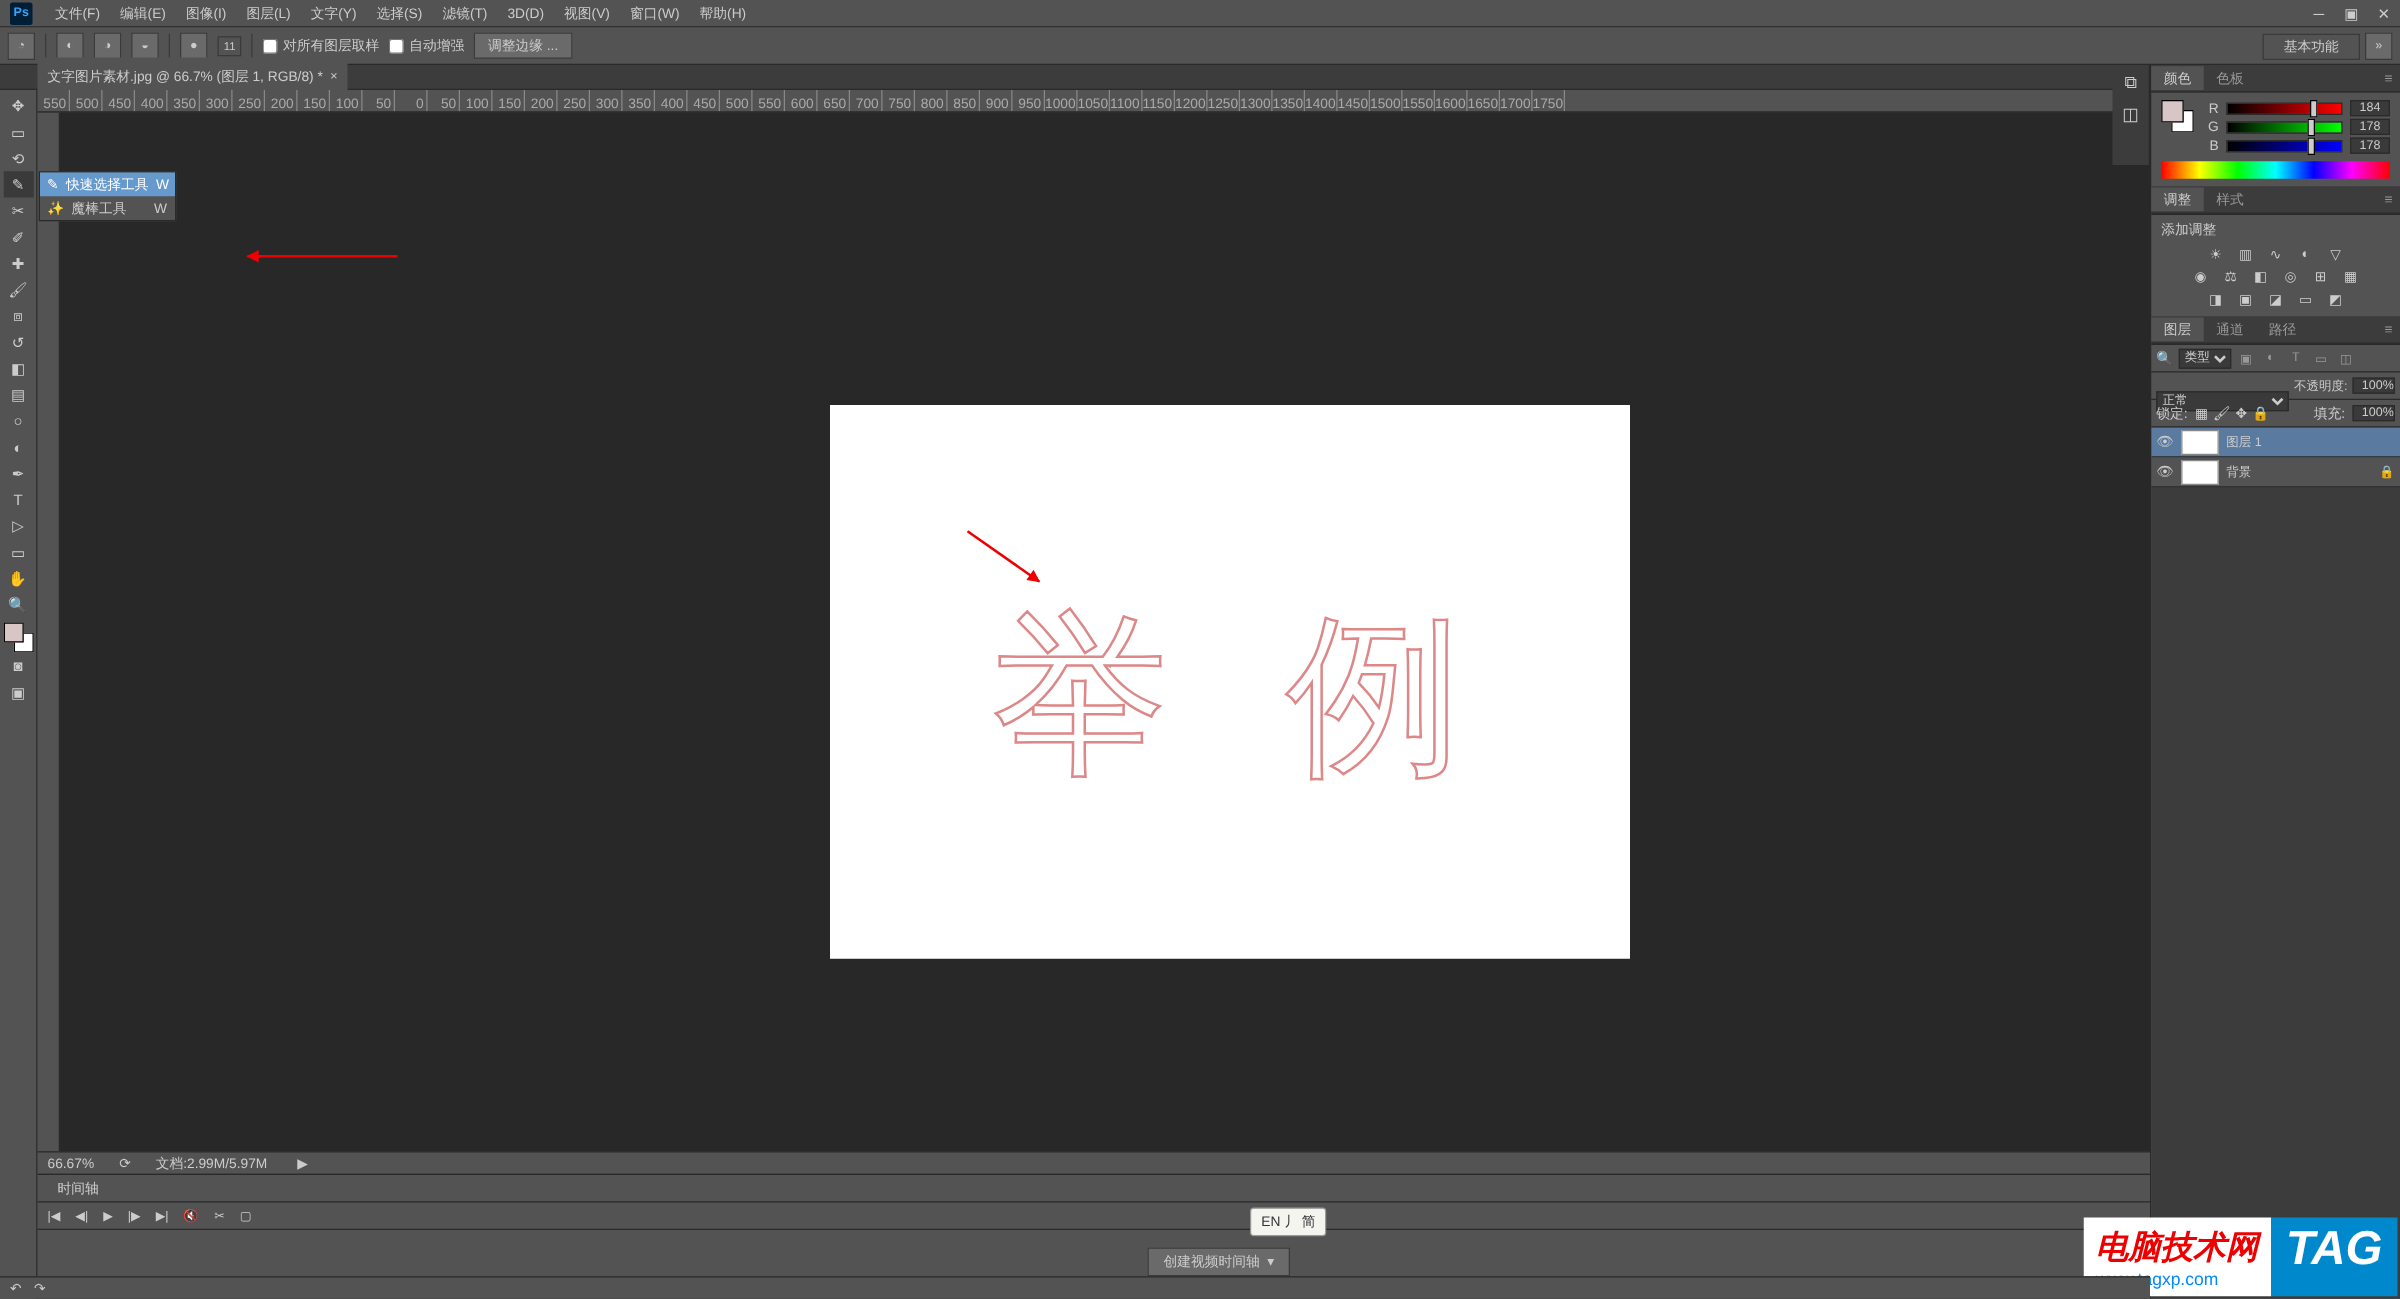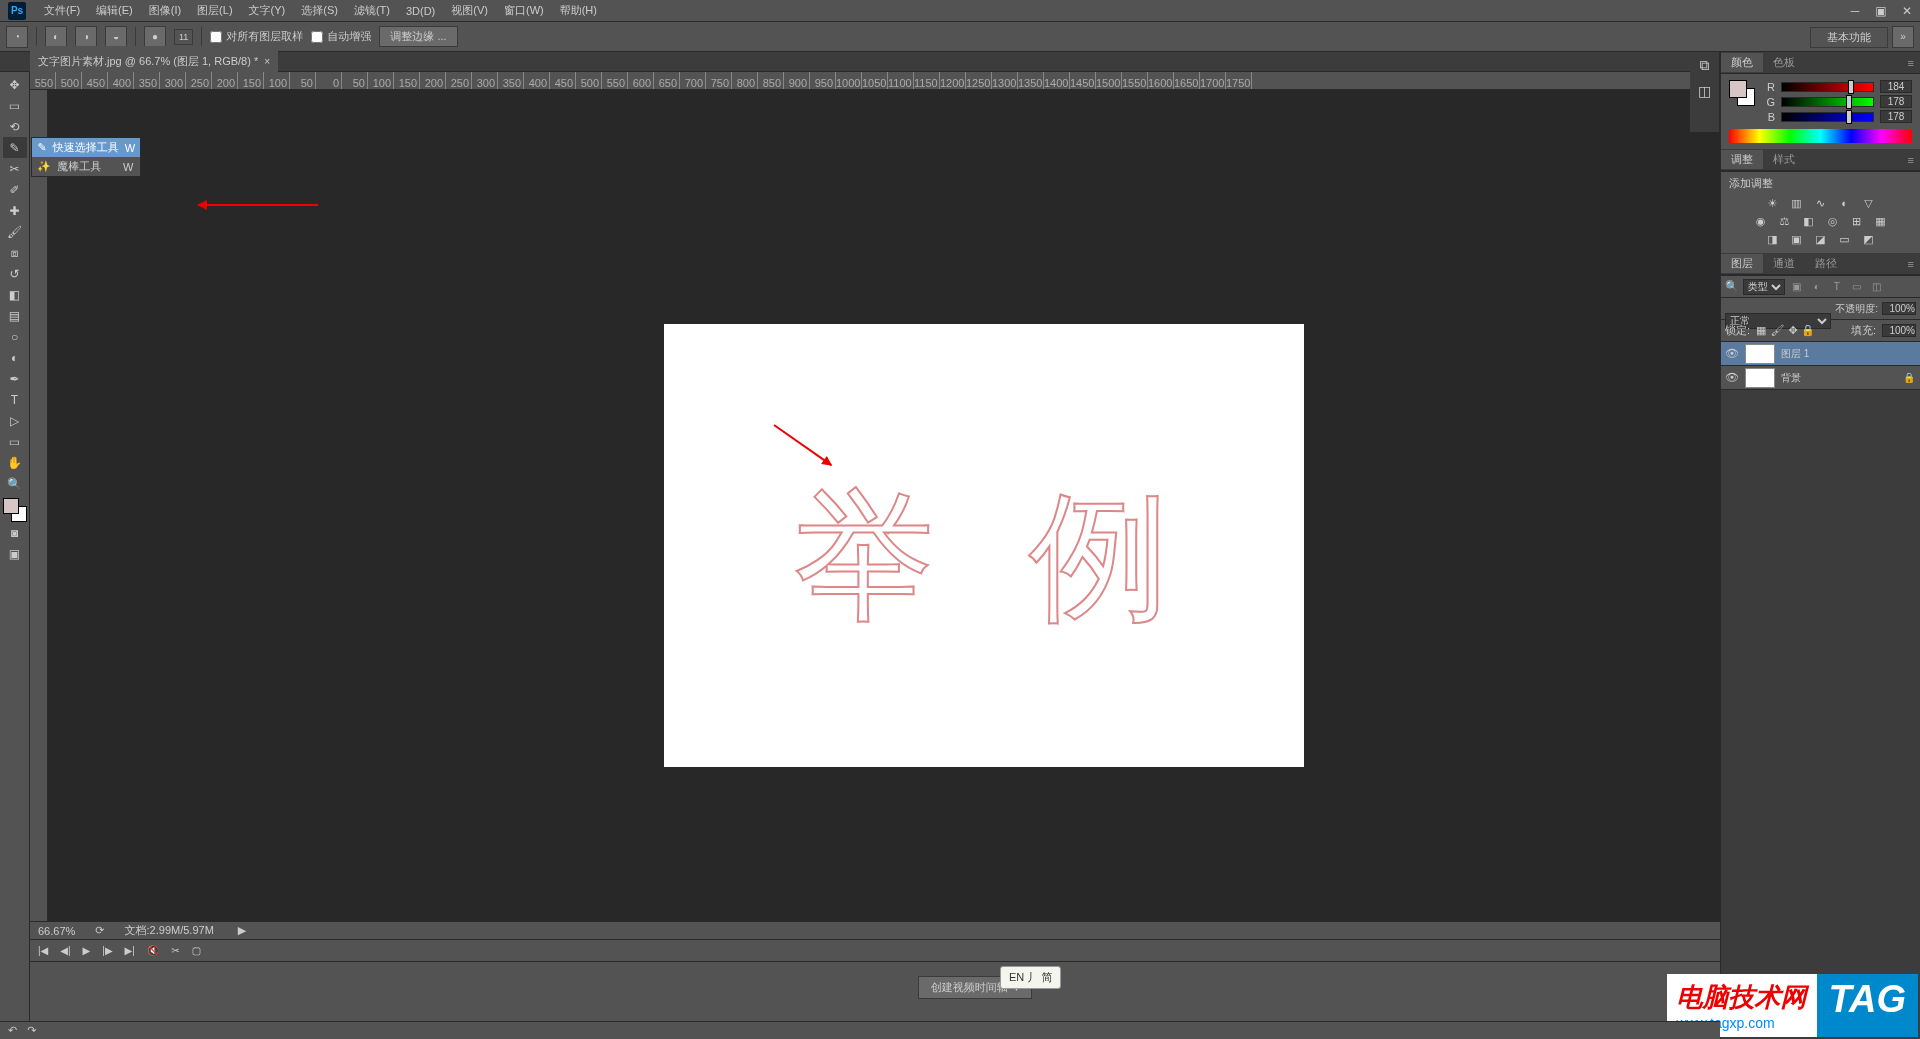--- a/index.html
+++ b/index.html
@@ -289,20 +289,24 @@
         </div>
       </div>
     </div>
     <div class="statusbar">
       <span>66.67%</span>
       <span>⟳</span>
       <span>文档:2.99M/5.97M</span>
       <span class="play">▶</span>
     </div>
     <div class="timeline-panel">
+      <div class="timeline-tab">
+        <span>时间轴</span>
+        <span class="panel-menu">≡</span>
+      </div>
       <div class="timeline-controls">
         <span class="tl-btn">|◀</span>
         <span class="tl-btn">◀|</span>
         <span class="tl-btn">▶</span>
         <span class="tl-btn">|▶</span>
         <span class="tl-btn">▶|</span>
         <span class="tl-btn">🔇</span>
         <span class="tl-btn">✂</span>
         <span class="tl-btn">▢</span>
       </div>

